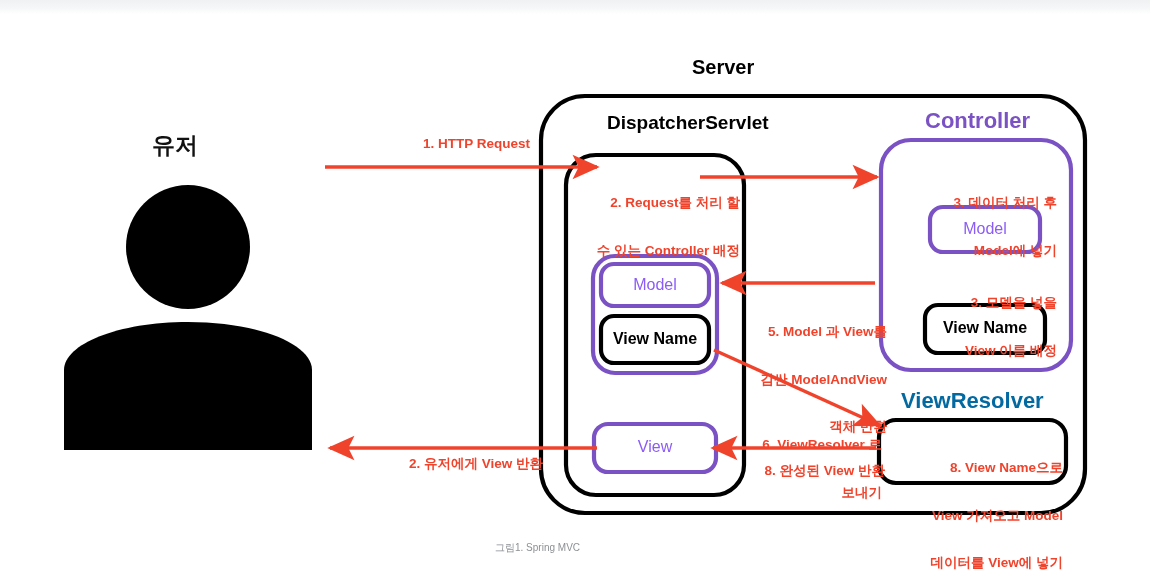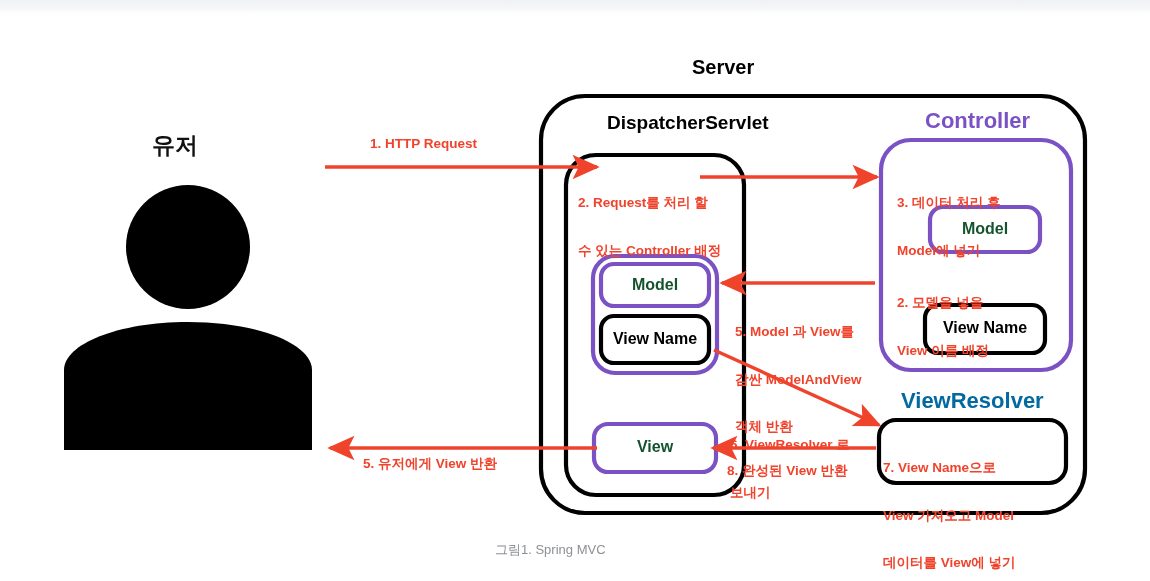--- a/index.html
+++ b/index.html
@@ -29,33 +29,33 @@
   }
   .txt {
     position: absolute;
     white-space: pre;
     line-height: 1.18;
   }
   .red {
     color: #f0432c;
     font-weight: bold;
     font-size: 13.5px;
-    text-align: left;
+    text-align: right;
   }
   .purple-label {
-    color: #14532d;
-    font-weight: bold;
+    color: #8b5cf6;
+    font-weight: normal;
   }
   .black-label {
     color: #000000;
     font-weight: bold;
   }
   .caption {
     color: #8d9094;
-    font-size: 13px;
+    font-size: 10px;
     font-weight: normal;
     text-align: center;
   }
   .user-title {
     color: #111111;
     font-weight: bold;
     font-size: 23px;
   }
   .server-title { font-size: 20px; }
   .ds-title { font-size: 19px; }
@@ -133,40 +133,40 @@
     <div>2. Request를 처리 할</div>
     <div>수 있는 Controller 배정</div>
   </div>
 
   <div class="txt red" style="left:897px; top:163px; width:160px;">
     <div>3. 데이터 처리 후</div>
     <div>Model에 넣기</div>
   </div>
 
   <div class="txt red" style="left:897px; top:263px; width:160px;">
-    <div>2. 모델을 넣을</div>
+    <div>3. 모델을 넣을</div>
     <div>View 이름 배정</div>
   </div>
 
   <div class="txt red" style="left:735px; top:292px; width:152px;">
     <div>5. Model 과 View를</div>
     <div>감싼 ModelAndView</div>
     <div>객체 반환</div>
   </div>
 
   <div class="txt red" style="left:730px; top:405px; width:152px;">
     <div>6. ViewResolver 로</div>
     <div>보내기</div>
   </div>
 
   <div class="txt red" style="left:883px; top:428px; width:180px;">
-    <div>7. View Name으로</div>
+    <div>8. View Name으로</div>
     <div>View 가져오고 Model</div>
     <div>데이터를 View에 넣기</div>
   </div>
 
   <div class="txt red" style="left:727px; top:463px; width:158px;">8. 완성된 View 반환</div>
 
-  <div class="txt red" style="left:363px; top:456px; width:180px;">5. 유저에게 View 반환</div>
+  <div class="txt red" style="left:363px; top:456px; width:180px;">2. 유저에게 View 반환</div>
 
   <div class="txt caption" style="left:495px; top:542px;">그림1. Spring MVC</div>
 
 </div>
 
 </body></html>

